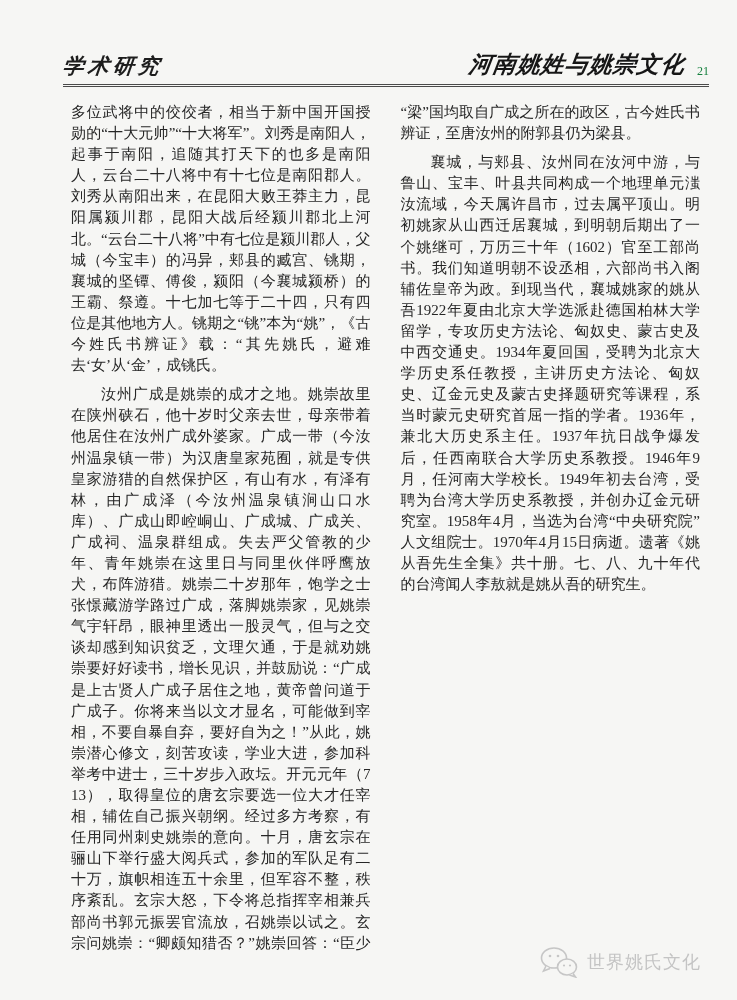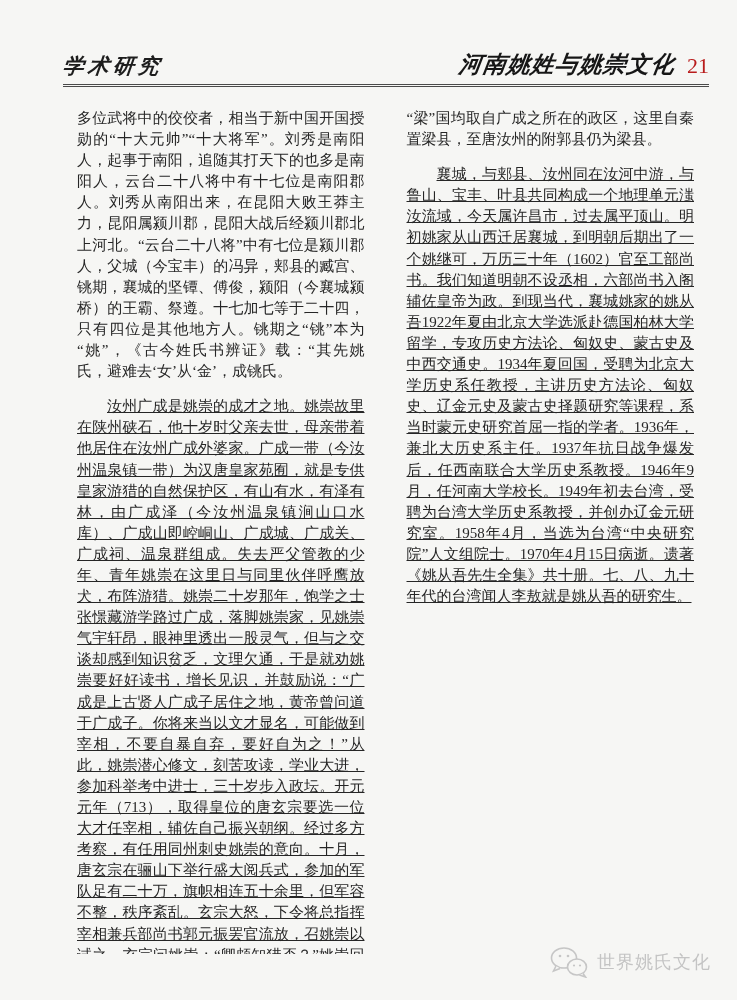--- a/index.html
+++ b/index.html
@@ -36,22 +36,22 @@
   .header-right { display: flex; align-items: flex-end; gap: 12px; }
   .journal-title {
     font-size: 23px;
     font-weight: bold;
     font-style: italic;
     transform: skewX(-8deg);
     letter-spacing: 1px;
     color: #161616;
   }
   .page-number {
-    font-size: 22px;
-    color: #b91c1c;
+    font-size: 12px;
+    color: #15803d;
     padding-bottom: 1px;
   }
   .header-rule {
     position: absolute;
     top: 84px; left: 63px; right: 28px;
     height: 0;
     border-top: 3px double #4a4a4a;
   }
   
   .content {
@@ -60,32 +60,32 @@
     height: 860px;
     display: flex;
     gap: 14px;
     overflow: hidden;
   }
   .col {
     flex: 1 1 0;
     min-width: 0;
   }
   .para {
-    margin: 14px;
+    margin: 8px;
     font-size: 15px;
     line-height: 21.1px;
     text-align: justify;
     word-break: break-all;
     color: #262626;
   }
-  .indent { text-indent: 2em; text-decoration: underline; }
+  .indent { text-indent: 2em; }
   
   .watermark {
     position: absolute;
-    right: 26px; bottom: 22px;
+    right: 36px; bottom: 22px;
     display: flex;
     align-items: center;
     gap: 8px;
     color: #c2c2c2;
   }
   .watermark-icon { width: 40px; height: 32px; }
   .watermark-label {
     font-size: 18px;
     letter-spacing: 1px;
     color: #c4c4c4;
@@ -105,21 +105,21 @@
   </div>
 
   <div class="header-rule"></div>
 
   <div class="content">
     <div class="col">
       <p class="para">多位武将中的佼佼者，相当于新中国开国授勋的“十大元帅”“十大将军”。刘秀是南阳人，起事于南阳，追随其打天下的也多是南阳人，云台二十八将中有十七位是南阳郡人。刘秀从南阳出来，在昆阳大败王莽主力，昆阳属颍川郡，昆阳大战后经颍川郡北上河北。“云台二十八将”中有七位是颍川郡人，父城（今宝丰）的冯异，郏县的臧宫、铫期，襄城的坚镡、傅俊，颍阳（今襄城颍桥）的王霸、祭遵。十七加七等于二十四，只有四位是其他地方人。铫期之“铫”本为“姚”，《古今姓氏书辨证》载：“其先姚氏，避难去‘女’从‘金’，成铫氏。</p>
       <p class="para indent">汝州广成是姚崇的成才之地。姚崇故里在陕州硖石，他十岁时父亲去世，母亲带着他居住在汝州广成外婆家。广成一带（今汝州温泉镇一带）为汉唐皇家苑囿，就是专供皇家游猎的自然保护区，有山有水，有泽有林，由广成泽（今汝州温泉镇涧山口水库）、广成山即崆峒山、广成城、广成关、广成祠、温泉群组成。失去严父管教的少年、青年姚崇在这里日与同里伙伴呼鹰放犬，布阵游猎。姚崇二十岁那年，饱学之士张憬藏游学路过广成，落脚姚崇家，见姚崇气宇轩昂，眼神里透出一股灵气，但与之交谈却感到知识贫乏，文理欠通，于是就劝姚崇要好好读书，增长见识，并鼓励说：“广成是上古贤人广成子居住之地，黄帝曾问道于广成子。你将来当以文才显名，可能做到宰相，不要自暴自弃，要好自为之！”从此，姚崇潜心修文，刻苦攻读，学业大进，参加科举考中进士，三十岁步入政坛。开元元年（713），取得皇位的唐玄宗要选一位大才任宰相，辅佐自己振兴朝纲。经过多方考察，有任用同州刺史姚崇的意向。十月，唐玄宗在骊山下举行盛大阅兵式，参加的军队足有二十万，旗帜相连五十余里，但军容不整，秩序紊乱。玄宗大怒，下令将总指挥宰相兼兵部尚书郭元振罢官流放，召姚崇以试之。玄宗问姚崇：“卿颇知猎否？”姚崇回答：“臣少孤，年十岁居广成泽，目不知书，惟以涉猎为事。二十岁方遇张憬藏，谓臣当以文学备位宰相，无为自弃。尔来折节读书，今虽官位过忝，至于驰射，老而犹能。”于是，指挥卒伍，投枪射箭，进退有序。玄宗很称意，即拜姚崇兵部尚书，同中书门下三品，代郭元振为宰相。可知汝州广成是姚崇人生旅途上转入正道成为盛唐四大贤相的关键之地。姚崇为相后，封梁县侯、梁国公。这个“梁县”、</p>
     </div>
     <div class="col">
-      <p class="para">“梁”国均取自广成之所在的政区，这里自秦置梁县，至唐汝州的附郭县仍为梁县。</p>
+      <p class="para">“梁”国均取自广成之所在的政区，古今姓氏书辨证，至唐汝州的附郭县仍为梁县。</p>
       <p class="para indent">襄城，与郏县、汝州同在汝河中游，与鲁山、宝丰、叶县共同构成一个地理单元滍汝流域，今天属许昌市，过去属平顶山。明初姚家从山西迁居襄城，到明朝后期出了一个姚继可，万历三十年（1602）官至工部尚书。我们知道明朝不设丞相，六部尚书入阁辅佐皇帝为政。到现当代，襄城姚家的姚从吾1922年夏由北京大学选派赴德国柏林大学留学，专攻历史方法论、匈奴史、蒙古史及中西交通史。1934年夏回国，受聘为北京大学历史系任教授，主讲历史方法论、匈奴史、辽金元史及蒙古史择题研究等课程，系当时蒙元史研究首屈一指的学者。1936年，兼北大历史系主任。1937年抗日战争爆发后，任西南联合大学历史系教授。1946年9月，任河南大学校长。1949年初去台湾，受聘为台湾大学历史系教授，并创办辽金元研究室。1958年4月，当选为台湾“中央研究院”人文组院士。1970年4月15日病逝。遗著《姚从吾先生全集》共十册。七、八、九十年代的台湾闻人李敖就是姚从吾的研究生。</p>
 
     </div>
   </div>
 
   <div class="watermark">
     <svg class="watermark-icon" viewBox="0 0 40 32" fill="none" xmlns="http://www.w3.org/2000/svg">
       <ellipse cx="15" cy="12" rx="12.5" ry="10" stroke="#c6c6c6" stroke-width="1.6"></ellipse>
       <path d="M7 20 L4.5 25 L11 22.5" stroke="#c6c6c6" stroke-width="1.6" fill="#f6f6f4"></path>
       <ellipse cx="28" cy="21" rx="9.5" ry="8" fill="#f6f6f4" stroke="#c6c6c6" stroke-width="1.6"></ellipse>

